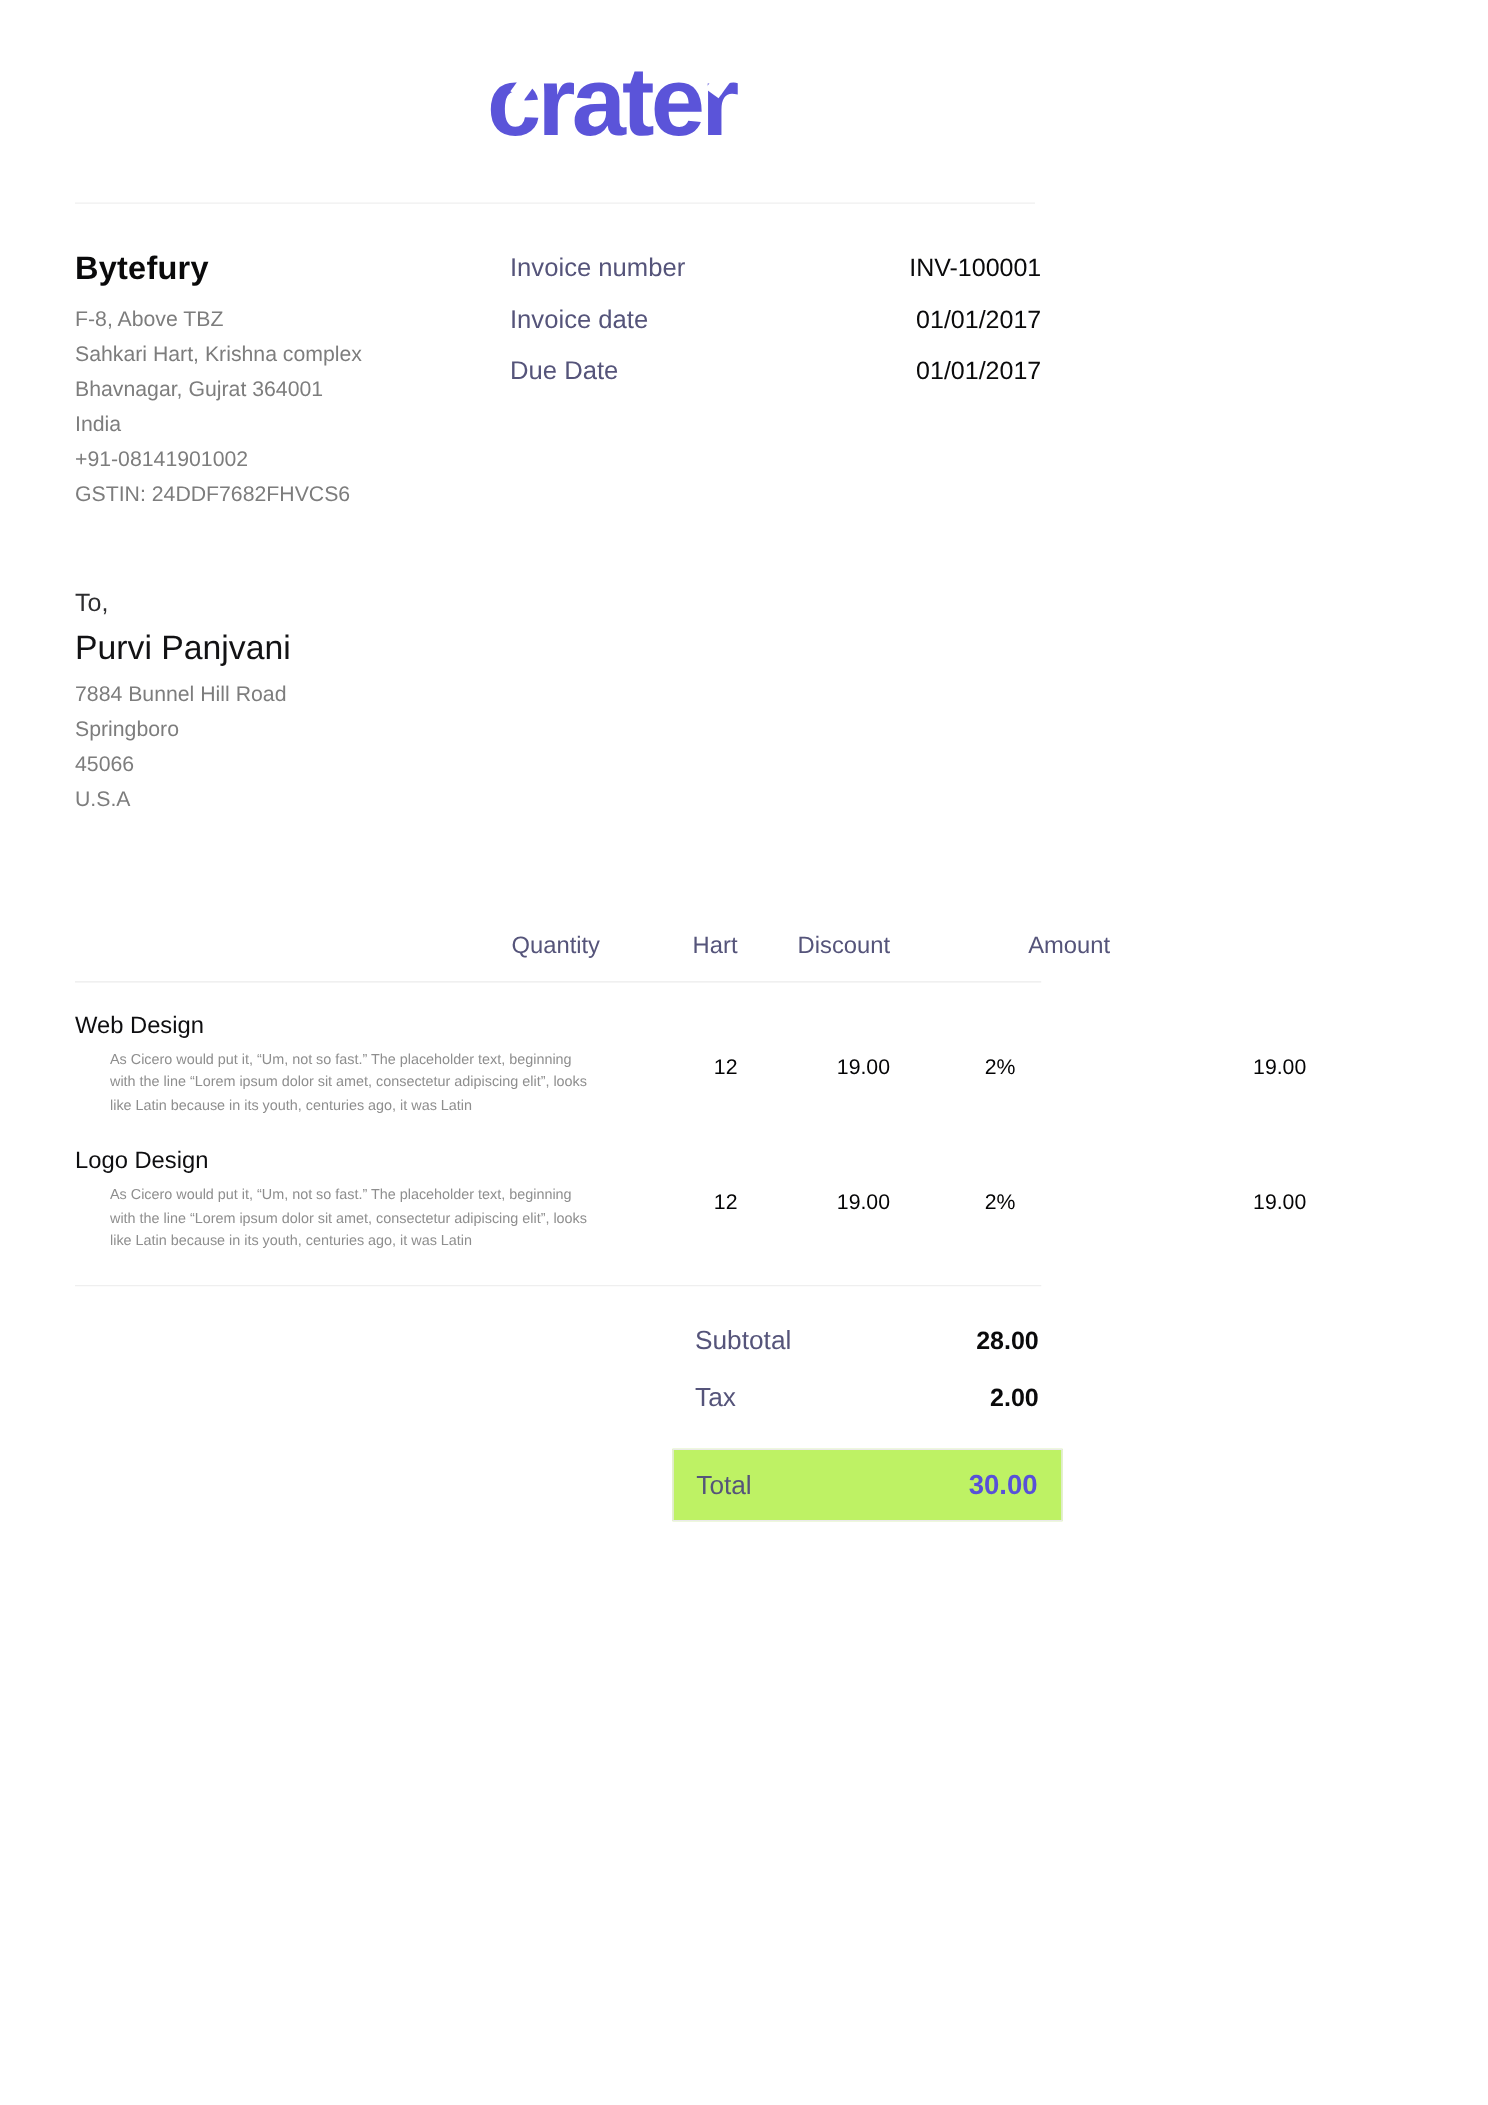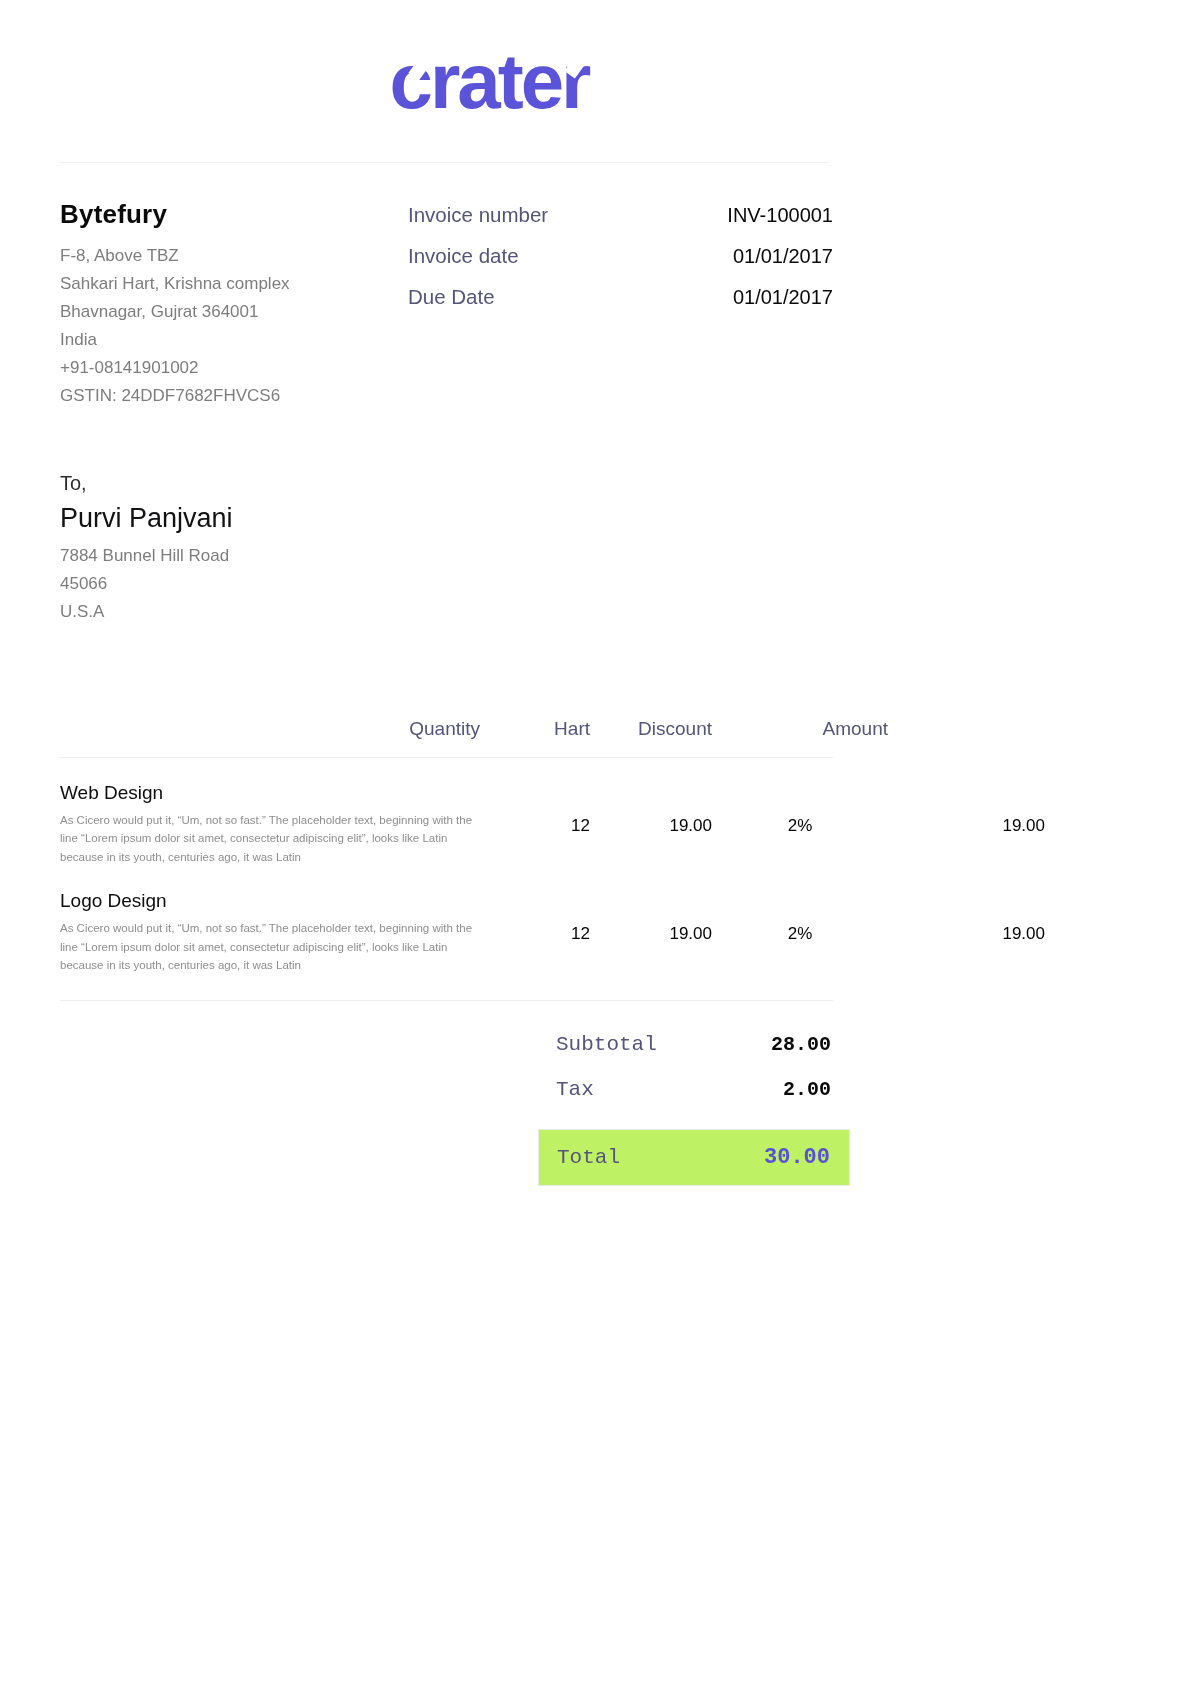--- a/index.html
+++ b/index.html
@@ -46,27 +46,27 @@
   .items { margin:92px 145px 0 60px; }
   .tbl-grid { display:grid; grid-template-columns:420px 110px 122px 176px 157px; }
   .th { font-size:19px; color:#55547a; font-weight:400; }
   .th.num, .cell.num { text-align:right; }
   .cell.ctr { text-align:center; }
   .head-divider { border:none; border-top:1px solid #ececec; margin-top:17px; }
   .item-row { margin-top:24px; align-items:start; }
   .item-name { font-size:19px; color:#0e0e10; font-weight:400; }
   .item-desc {
     max-width:425px; margin-top:7px;
-    font-size:11.5px; line-height:1.6; color:#8e8e8e;
+    font-size:11.5px; line-height:1.6; color:#8e8e8e;margin-left:28px;
   }
   .cell { font-size:17px; color:#040405; padding-top:34px; }
   .end-divider { border:none; border-top:1px solid #efefef; margin-top:26px; }
 
   
-  .totals { width:312px; margin:32px 128px 0 auto;font-family:Liberation Mono, monospace; }
+  .totals { width:312px; margin:32px 128px 0 auto; }
   .totals-row { display:flex; justify-content:space-between; align-items:baseline; padding:0 19px 0 18px; margin-bottom:22px; }
   .totals-label { font-size:21px; color:#55547a; }
   .totals-value { font-size:20px; font-weight:700; color:#0a0a0b; }
   .total-box { border:1px solid #eaeaea; background:#bef264; padding:15px 19px 15px 18px; margin-top:28px; display:flex; justify-content:space-between; align-items:baseline; }
   .total-label { font-size:21px; color:#55547a; }
   .total-value { font-size:22px; font-weight:700; color:#5851d8; }
 </style>
 </head>
 <body>
 
@@ -109,20 +109,21 @@
         <span class="meta-value">01/01/2017</span>
       </div>
     </div>
   </section>
 
   <section class="bill-to">
     <p class="to-prefix">To,</p>
     <h2 class="billto-name">Purvi Panjvani</h2>
     <div class="billto-address">
       <p>7884 Bunnel Hill Road</p>
+      <p>Springboro</p>
       <p>45066</p>
       <p>U.S.A</p>
     </div>
   </section>
 
   <section class="items">
     <div class="tbl-grid">
       <span class="th num">Quantity</span>
       <span class="th num">Hart</span>
       <span class="th num">Discount</span>

